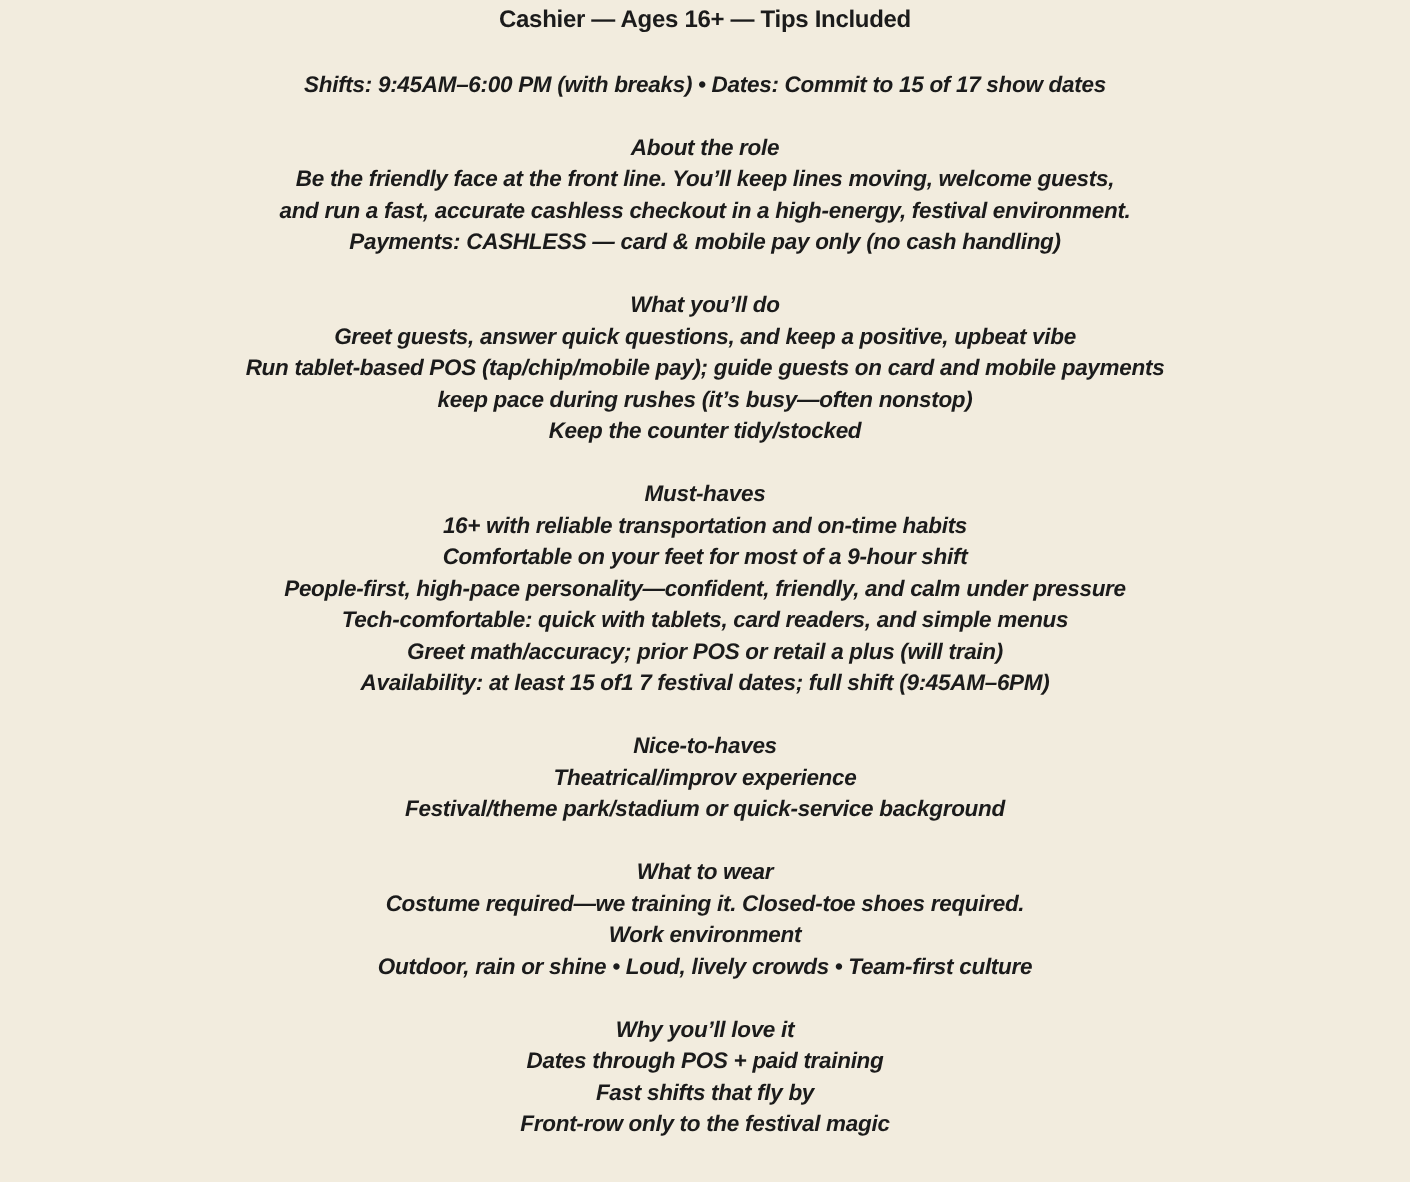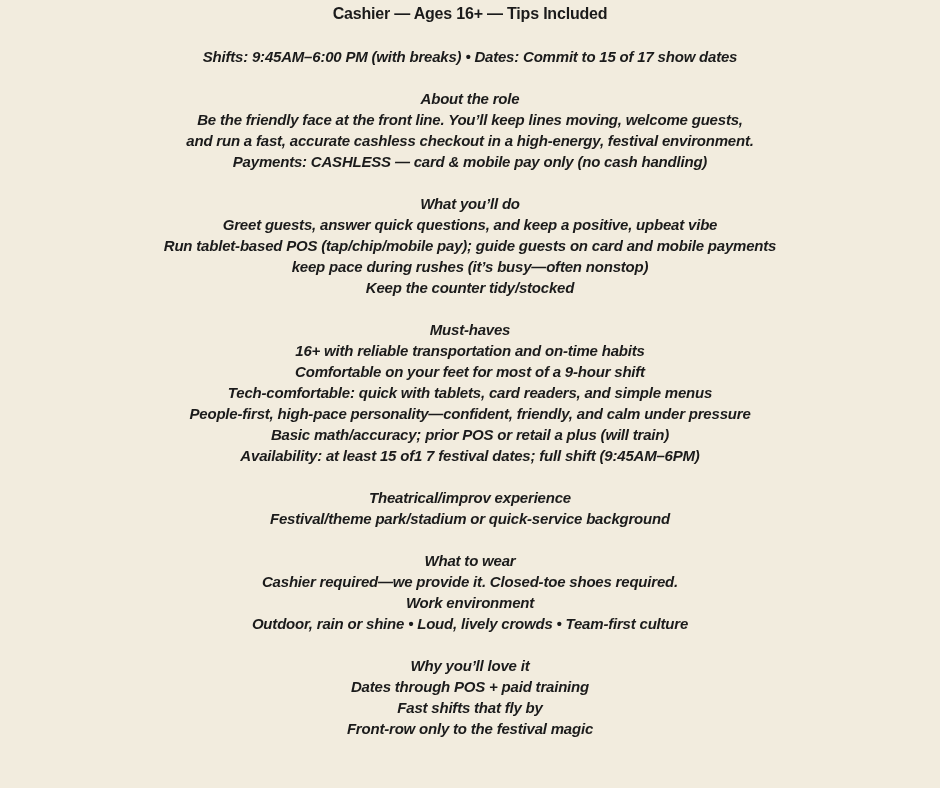--- a/index.html
+++ b/index.html
@@ -60,32 +60,33 @@
         <div class="heading">What you’ll do</div>
         <div class="line">Greet guests, answer quick questions, and keep a positive, upbeat vibe</div>
         <div class="line">Run tablet-based POS (tap/chip/mobile pay); guide guests on card and mobile payments</div>
         <div class="line">keep pace during rushes (it’s busy—often nonstop)</div>
         <div class="line">Keep the counter tidy/stocked</div>
       </div>
       <div class="section">
         <div class="heading">Must-haves</div>
         <div class="line">16+ with reliable transportation and on-time habits</div>
         <div class="line">Comfortable on your feet for most of a 9-hour shift</div>
+        <div class="line">People-first, high-pace personality—confident, friendly, and calm under pressure</div>
         <div class="line">Tech-comfortable: quick with tablets, card readers, and simple menus</div>
-        <div class="line">People-first, high-pace personality—confident, friendly, and calm under pressure</div>
-        <div class="line">Basic math/accuracy; prior POS or retail a plus (will train)</div>
+        <div class="line">Greet math/accuracy; prior POS or retail a plus (will train)</div>
         <div class="line">Availability: at least 15 of1 7 festival dates; full shift (9:45AM–6PM)</div>
       </div>
       <div class="section">
+        <div class="heading">Nice-to-haves</div>
         <div class="line">Theatrical/improv experience</div>
         <div class="line">Festival/theme park/stadium or quick-service background</div>
       </div>
       <div class="section">
         <div class="heading">What to wear</div>
-        <div class="line">Cashier required—we provide it. Closed-toe shoes required.</div>
+        <div class="line">Costume required—we training it. Closed-toe shoes required.</div>
         <div class="line">Work environment</div>
         <div class="line">Outdoor, rain or shine • Loud, lively crowds • Team-first culture</div>
       </div>
       <div class="section">
         <div class="heading">Why you’ll love it</div>
         <div class="line">Dates through POS + paid training</div>
         <div class="line">Fast shifts that fly by</div>
         <div class="line">Front-row only to the festival magic</div>
       </div>
     </div>

